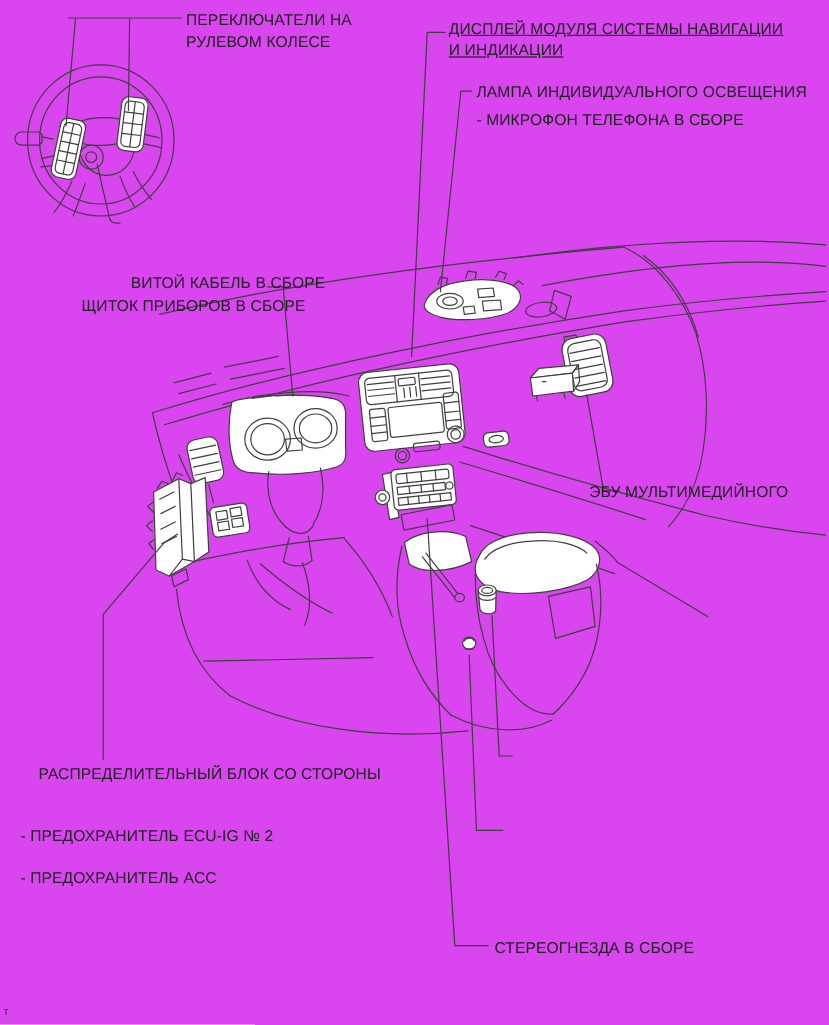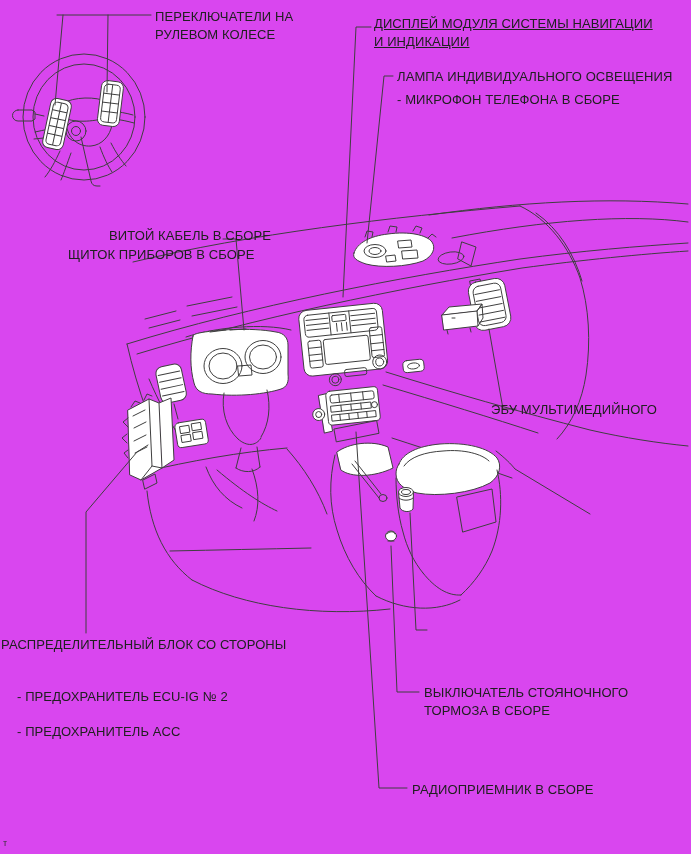--- a/index.html
+++ b/index.html
@@ -249,37 +249,33 @@
 </div>
 
 <div class="callout" style="left:397px;top:91px;">
   <span>- МИКРОФОН ТЕЛЕФОНА В СБОРЕ</span>
 </div>
 
 <div class="callout" style="left:491px;top:401px;">
   <span>ЭБУ МУЛЬТИМЕДИЙНОГО</span>
 </div>
 
-<div class="callout" style="left:1px;top:636px;">
+<div class="callout" style="left:32px;top:636px;">
   <span>РАСПРЕДЕЛИТЕЛЬНЫЙ БЛОК СО СТОРОНЫ</span>
 </div>
 
 <div class="callout" style="left:17px;top:688px;">
   <span>- ПРЕДОХРАНИТЕЛЬ ECU-IG № 2</span>
 </div>
 
 <div class="callout" style="left:17px;top:723px;">
   <span>- ПРЕДОХРАНИТЕЛЬ ACC</span>
 </div>
 
 
-<div class="callout" style="left:424px;top:684px;">
-  <span>ВЫКЛЮЧАТЕЛЬ СТОЯНОЧНОГО</span>
-  <span>ТОРМОЗА В СБОРЕ</span>
-</div>
 
 <div class="callout" style="left:412px;top:781px;">
-  <span>РАДИОПРИЕМНИК В СБОРЕ</span>
+  <span>СТЕРЕОГНЕЗДА В СБОРЕ</span>
 </div>
 
 <div class="footmark" style="left:3px;top:838px;">т</div>
 
 </div>
 
 </body></html>

